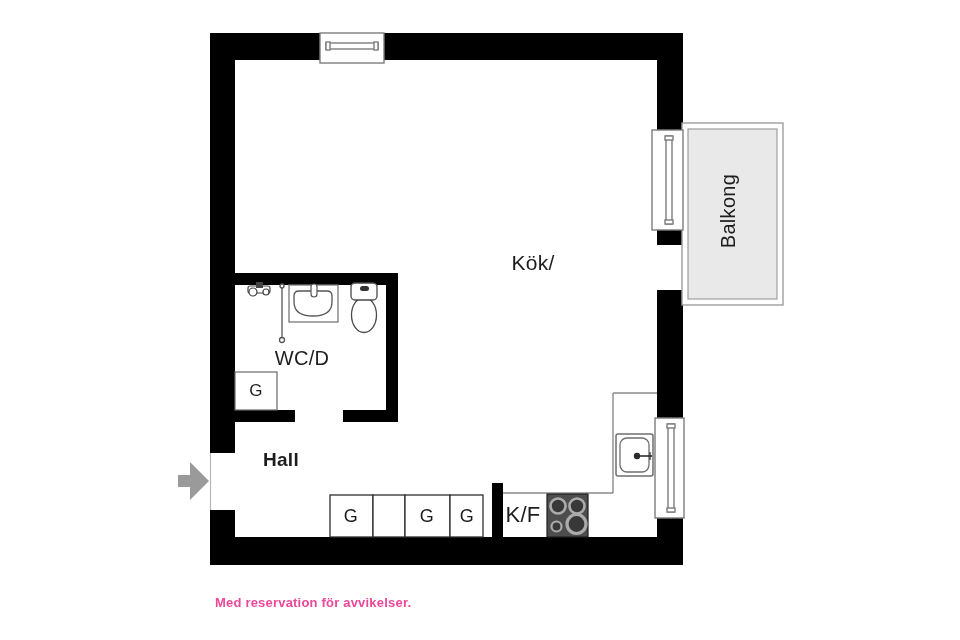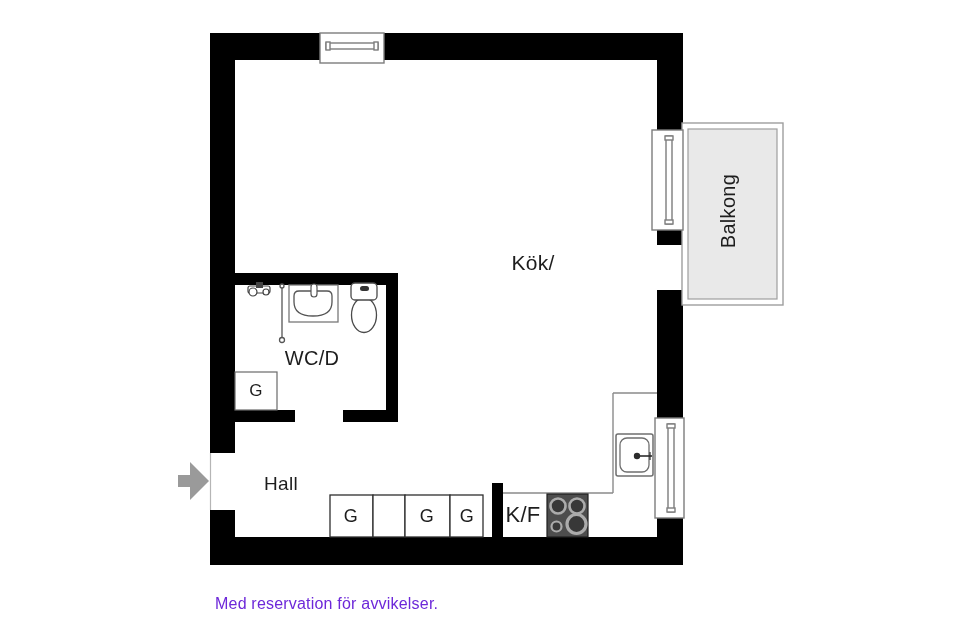--- a/index.html
+++ b/index.html
@@ -9,22 +9,22 @@
   .lbl{position:absolute;transform:translate(-50%,-50%);color:#1d1d1d;white-space:nowrap;
        font-family:"Liberation Sans",sans-serif;letter-spacing:0.3px;}
   .lbl-room{font-size:21px;}
   .lbl-kok{text-align:center;line-height:29px;}
   .lbl-balkong{transform:translate(-50%,-50%) rotate(-90deg);font-size:20px;}
   .lbl-wcd{font-size:20px;}
   .lbl-hall{font-size:19px;}
   .lbl-g-small{font-size:17px;}
   .lbl-g{font-size:18px;}
   .lbl-kf{font-size:22px;}
-  .disclaimer{position:absolute;left:215px;top:595px;font-size:16px;color:#6d28d9;
-              letter-spacing:0.2px;}
+  .disclaimer{position:absolute;left:215px;top:595px;font-size:13px;color:#ec4899;
+              letter-spacing:0.2px;font-weight:bold;}
 </style>
 </head>
 <body>
 
 <div id="canvas">
 
   <svg id="plan-svg" width="960" height="640" viewBox="0 0 960 640">
 
     <g fill="#000000">
       <rect x="210" y="33" width="110" height="27"></rect>
@@ -138,23 +138,23 @@
 
     <rect x="235" y="372" width="42" height="38" fill="#ffffff" stroke="#6a6a6a" stroke-width="1.2"></rect>
   </svg>
 
   <div class="lbl lbl-room lbl-kok" style="left:533px;top:262px;">
     <div>Kök/</div>
   </div>
 
   <div class="lbl lbl-balkong" style="left:728px;top:211px;">Balkong</div>
 
-  <div class="lbl lbl-wcd" style="left:312px;top:358px;">WC/D</div>
+  <div class="lbl lbl-wcd" style="left:302px;top:358px;">WC/D</div>
 
-  <div class="lbl lbl-hall" style="left:281px;top:484px;">Hall</div>
+  <div class="lbl lbl-hall" style="left:281px;top:460px;font-weight:bold;">Hall</div>
 
   <div class="lbl lbl-g-small" style="left:256px;top:391px;">G</div>
 
   <div class="lbl lbl-g" style="left:351px;top:516px;">G</div>
   <div class="lbl lbl-g" style="left:389px;top:516px;"></div>
   <div class="lbl lbl-g" style="left:427px;top:516px;">G</div>
   <div class="lbl lbl-g" style="left:467px;top:516px;">G</div>
 
   <div class="lbl lbl-kf" style="left:523px;top:515px;">K/F</div>
 

